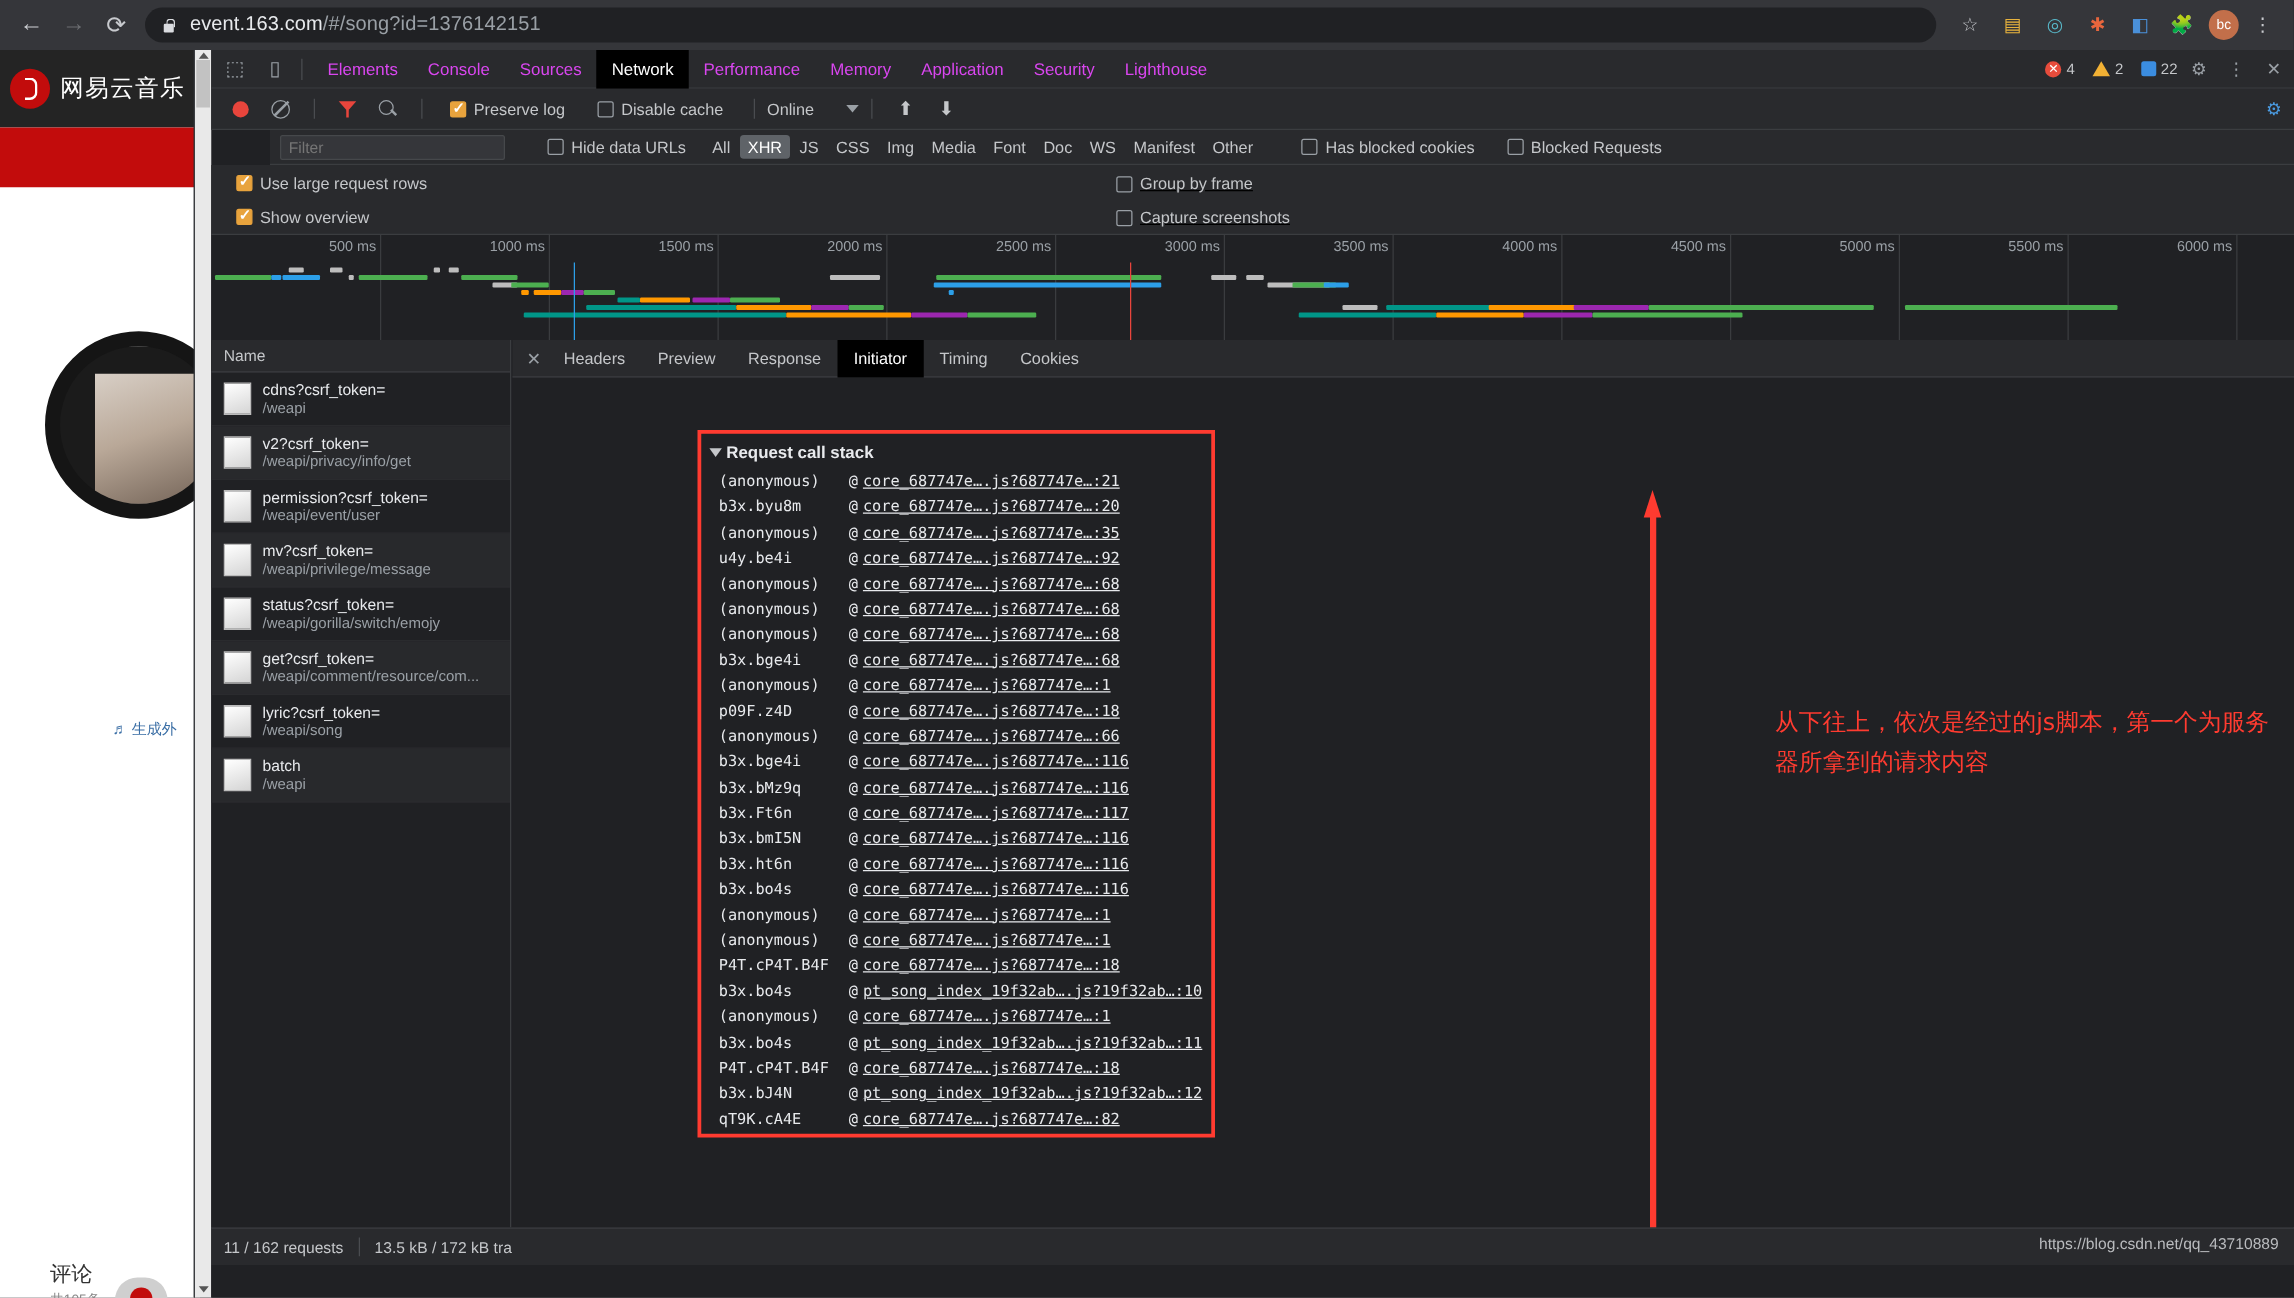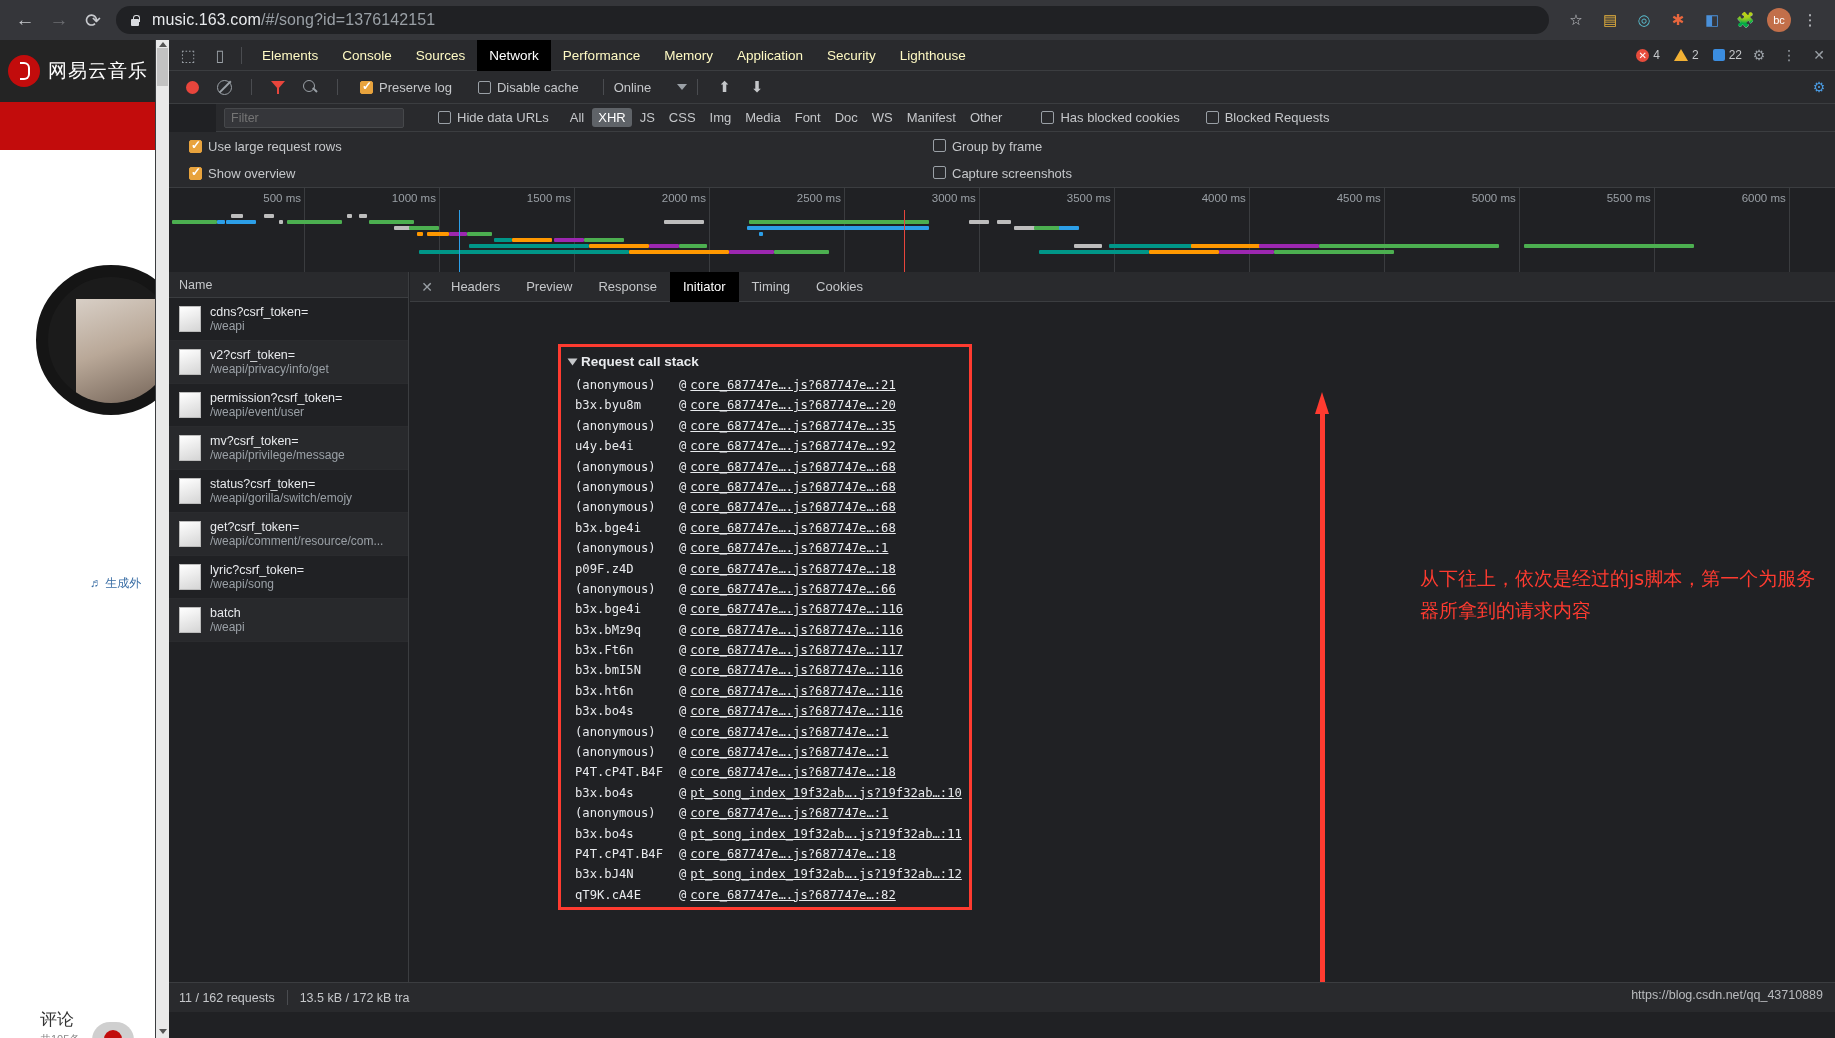--- a/index.html
+++ b/index.html
@@ -60,21 +60,21 @@
     border-left:4px solid transparent; border-right:4px solid transparent; border-bottom:5px solid #555; }
   .dt-scrollrail .arrow-dn { position:absolute; left:3px; bottom:4px; width:0;height:0;
     border-left:4px solid transparent; border-right:4px solid transparent; border-top:5px solid #555; }
 
   
   #dt-tabs { position:absolute; left:13px; top:0; width:1667px; height:31px; background:#292a2d;
     display:flex; align-items:center; border-bottom:1px solid #3b3d40; }
   .dt-tool-ico { width:26px; height:26px; margin-left:6px; display:flex; align-items:center;
     justify-content:center; color:#9aa0a6; }
   .dt-sep { width:1px; height:17px; background:#4a4c50; margin:0 8px; }
-  .dt-tab { padding:0 12px; height:31px; line-height:31px; color:#fef9c3; font-size:13.5px;
+  .dt-tab { padding:0 12px; height:31px; line-height:31px; color:#d946ef; font-size:13.5px;
     white-space:nowrap; }
   .dt-tab.active { background:#000; color:#fff; }
   #dt-tabs .spacer { flex:1; }
   .err-group { display:flex; align-items:center; font-size:12px; margin-right:4px; }
   .err-dot { width:13px; height:13px; border-radius:50%; background:#e74c3c; margin-right:4px;
     color:#fff; font-size:10px; display:flex;align-items:center;justify-content:center; }
   .warn-tri { width:0;height:0;border-left:7px solid transparent;border-right:7px solid transparent;
     border-bottom:12px solid #f2b134; margin:0 4px 0 10px; }
   .info-sq { width:12px;height:12px;background:#3b8de0;margin:0 4px 0 10px;border-radius:2px;}
   .err-txt { color:#c5c7ca; }
@@ -117,21 +117,21 @@
     border-radius:2px; color:#8c8e91; font-size:12.5px; padding:0 6px; outline:none;
     font-family:"Liberation Sans",sans-serif; }
   .ftype { color:#c5c7ca; font-size:13px; padding:2px 6px; border-radius:3px; margin:0 1px; }
   .ftype.sel { background:#5f6368; color:#fff; }
 
   #opts-row1 { position:absolute; left:13px; top:92px; width:1667px; height:28px;
     background:#292a2d; display:flex; align-items:center; padding-left:8px;}
   #opts-row2 { position:absolute; left:13px; top:120px; width:1667px; height:28px;
     background:#292a2d; display:flex; align-items:center; padding-left:8px;
     border-bottom:1px solid #3b3d40;}
-  .opt-right { position:absolute; left:752px; display:flex; align-items:flex-start; }
+  .opt-right { position:absolute; left:712px; display:flex; align-items:flex-end;text-decoration:underline; }
 
   
   #overview { position:absolute; left:13px; top:148px; width:1667px; height:84px; background:#202124;}
   .tick { position:absolute; top:0; height:84px; border-left:1px solid #3a3c3f; }
   .tick span { position:absolute; right:4px; top:4px; color:#9aa0a6; font-size:11.5px; white-space:nowrap;}
   .bar { position:absolute; height:4px; border-radius:1px; }
   #ov-redline { position:absolute; top:22px; height:62px; width:1px; background:#e8453c; }
   #ov-blueline { position:absolute; top:22px; height:62px; width:1px; background:#2c9fe8; }
 
   
@@ -208,21 +208,21 @@
     <div id="playbar"></div>
   </div>
 </div>
 
 <div id="browser-bar">
   <div class="nav-btn">←</div>
   <div class="nav-btn disabled">→</div>
   <div class="nav-btn">⟳</div>
   <div id="omnibox">
     <div class="lock"></div>
-    <div class="url"><span>music.163.com</span><span class="dim">/#/song?id=1376142151</span></div>
+    <div class="url"><span>event.163.com</span><span class="dim">/#/song?id=1376142151</span></div>
   </div>
   <div class="chrome-ico">☆</div>
   <div class="chrome-ico" style="color:#e8b33d">▤</div>
   <div class="chrome-ico" style="color:#58b8c9">◎</div>
   <div class="chrome-ico" style="color:#e8663d">✱</div>
   <div class="chrome-ico" style="color:#4a90d9">◧</div>
   <div class="chrome-ico" style="color:#b5b7ba">🧩</div>
   <div class="avatar-ico">bc</div>
   <div class="chrome-ico">⋮</div>
 </div>

